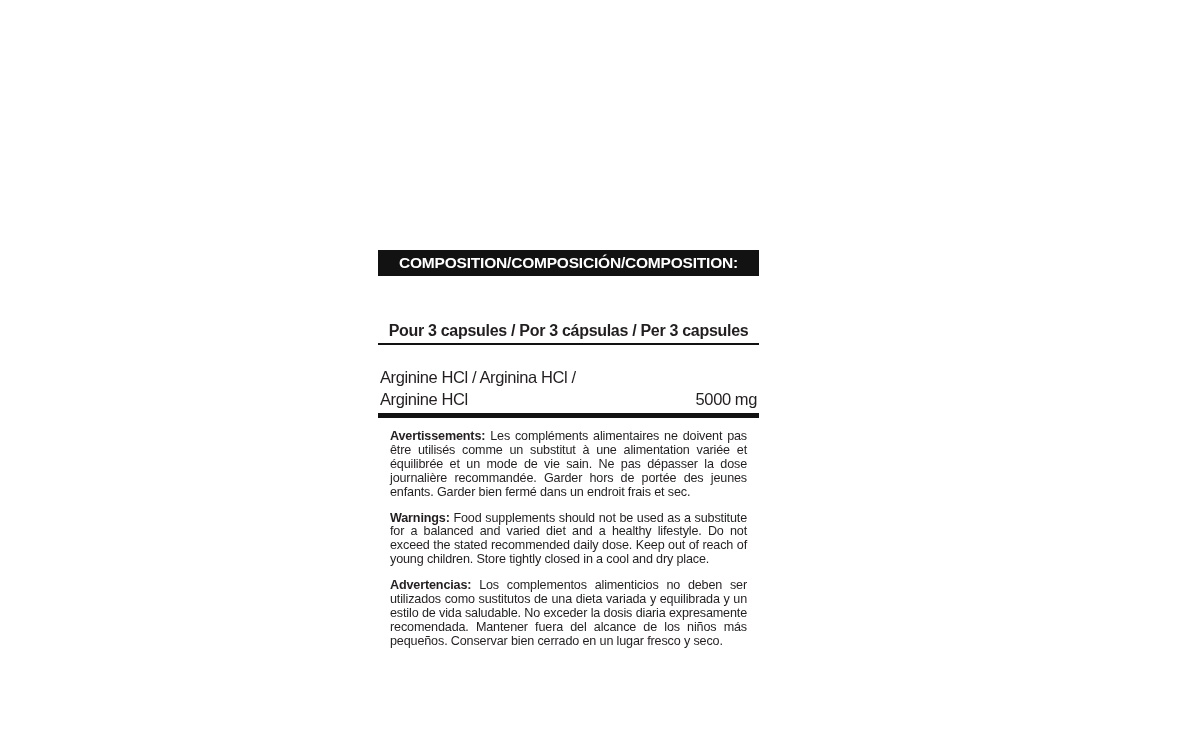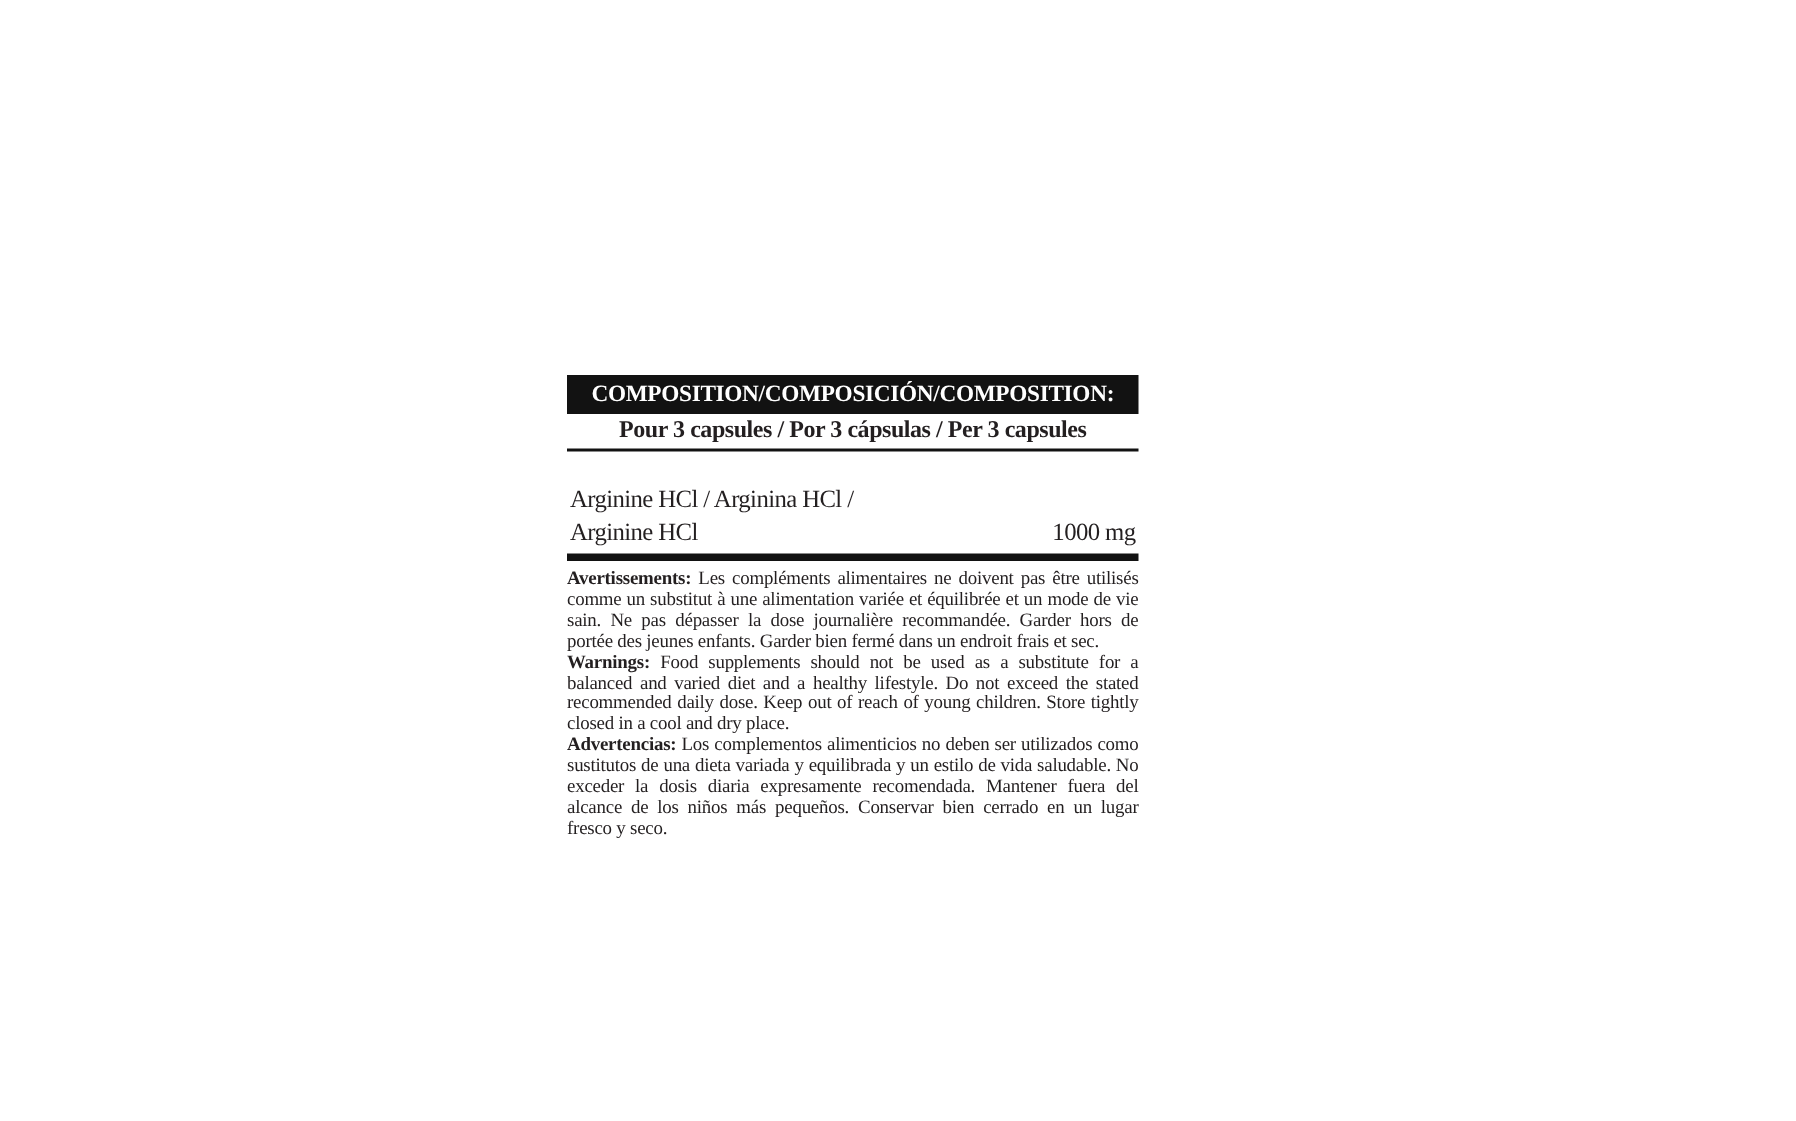--- a/index.html
+++ b/index.html
@@ -6,21 +6,21 @@
     margin: 0;
     padding: 0;
     background: #ffffff;
   }
   #page {
     position: relative;
     width: 1197px;
     height: 747px;
     background: #ffffff;
     overflow: hidden;
-    font-family: Liberation Serif, serif;
+    font-family: Liberation Sans, sans-serif;
     color: #231f20;
   }
   #label-block {
     position: absolute;
     left: 378px;
     top: 250px;
     width: 381px;
   }
   .header-bar {
     background: #121212;
@@ -34,20 +34,21 @@
     white-space: nowrap;
   }
   .serving-row {
     text-align: center;
     font-weight: bold;
     font-size: 16px;
     letter-spacing: -0.3px;
     padding: 2px 0 3px 0;
     border-bottom: 2px solid #121212;
     white-space: nowrap;
+    margin-top: 44px;
   }
   .ingredient-block {
     padding: 4px 2px 3px 2px;
     font-size: 16.5px;
     letter-spacing: -0.4px;
     line-height: 22px;
     margin-top: 17px;
   }
   .ingredient-row2 {
     display: flex;
@@ -60,42 +61,42 @@
   }
   .warnings {
     margin-top: 5px;
     font-size: 12.6px;
     line-height: 13.9px;
     text-align: justify;
     text-align-last: left;
     letter-spacing: -0.15px;
   }
   .warnings p {
-    margin: 0;
+    margin: 12px;
     padding: 0;
   }
   .warn-label {
     font-weight: bold;
   }
 </style>
 </head>
 <body>
 
 <div id="page">
   <div id="label-block">
 
     <div class="header-bar">COMPOSITION/COMPOSICIÓN/COMPOSITION:</div>
 
     <div class="serving-row">Pour 3 capsules / Por 3 cápsulas / Per 3 capsules</div>
 
     <div class="ingredient-block">
       <div class="ingredient-row1">Arginine HCl / Arginina HCl /</div>
       <div class="ingredient-row2">
         <span>Arginine HCl</span>
-        <span>1000 mg</span>
+        <span>5000 mg</span>
       </div>
     </div>
 
     <div class="thick-rule"></div>
 
     <div class="warnings">
       <p><span class="warn-label">Avertissements:</span> <span>Les compléments alimentaires ne doivent pas être utilisés comme un substitut à une alimentation variée et équilibrée et un mode de vie sain. Ne pas dépasser la dose journalière recommandée. Garder hors de portée des jeunes enfants. Garder bien fermé dans un endroit frais et sec.</span></p>
       <p><span class="warn-label">Warnings:</span> <span>Food supplements should not be used as a substitute for a balanced and varied diet and a healthy lifestyle. Do not exceed the stated recommended daily dose. Keep out of reach of young children.  Store tightly closed in a cool and dry place.</span></p>
       <p><span class="warn-label">Advertencias:</span> <span>Los complementos alimenticios no deben ser utilizados como sustitutos de una dieta variada y equilibrada y un estilo de vida saludable. No exceder la dosis diaria expresamente recomendada. Mantener fuera del alcance de los niños más pequeños. Conservar bien cerrado en un lugar fresco y seco.</span></p>
     </div>

